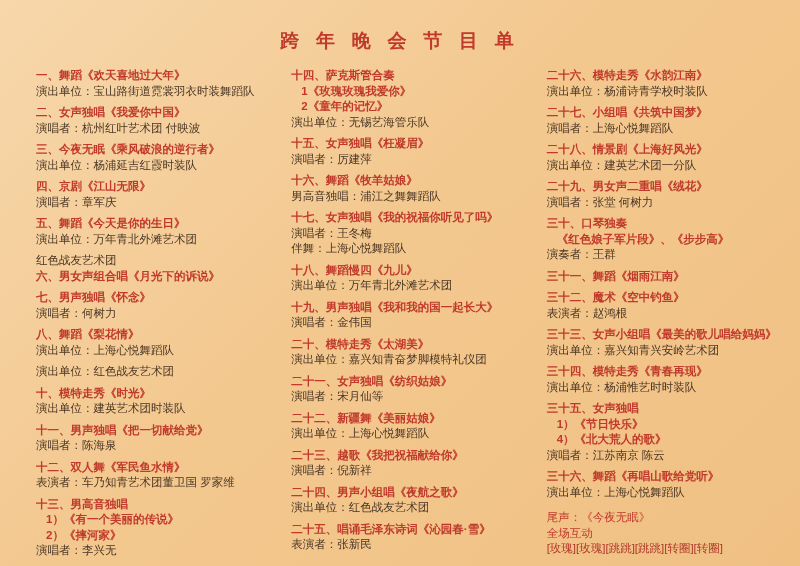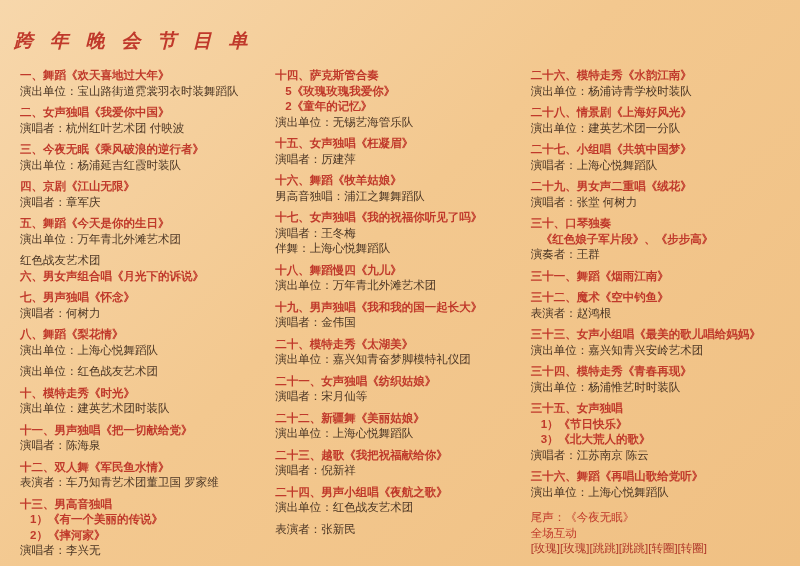--- a/index.html
+++ b/index.html
@@ -15,44 +15,44 @@
   }
   .page {
     position: relative;
     width: 800px;
     height: 566px;
     background: linear-gradient(135deg, #f7d7ab 0%, #f3c88f 45%, #f0c083 100%);
     box-sizing: border-box;
     padding: 18px 14px 10px 14px;
   }
   .title {
-    text-align: left;
+    text-align: center;
     color: #c0392b;
     font-size: 19px;
     font-weight: bold;
     letter-spacing: 6px;
     margin: 10px 0 14px 0;
     font-family: "Liberation Serif", serif;
-    font-style: italic;
   }
   .columns {
     display: flex;
     flex-direction: row;
     align-items: flex-start;
     justify-content: space-between;
     gap: 6px;
     padding: 0 6px;
   }
   .col {
     width: 33%;
     display: flex;
     flex-direction: column;
   }
   .item {
     margin-bottom: 6px;
+    margin-left: 16px;
   }
   .line {
     font-size: 11.5px;
     line-height: 15.5px;
     white-space: nowrap;
   }
   .name {
     color: #c0392b;
     font-weight: bold;
   }
@@ -139,21 +139,21 @@
         <div class="line name">十三、男高音独唱</div>
         <div class="line sub">1）《有一个美丽的传说》</div>
         <div class="line sub">2）《摔河家》</div>
         <div class="line perf">演唱者：李兴无</div>
       </div>
     </div>
 
     <div class="col">
       <div class="item">
         <div class="line name">十四、萨克斯管合奏</div>
-        <div class="line sub">5《玫瑰玫瑰我爱你》</div>
+        <div class="line sub">1《玫瑰玫瑰我爱你》</div>
         <div class="line sub">2《童年的记忆》</div>
         <div class="line perf">演出单位：无锡艺海管乐队</div>
       </div>
       <div class="item">
         <div class="line name">十五、女声独唱《枉凝眉》</div>
         <div class="line perf">演唱者：厉建萍</div>
       </div>
       <div class="item">
         <div class="line name">十六、舞蹈《牧羊姑娘》</div>
         <div class="line perf">男高音独唱：浦江之舞舞蹈队</div>
@@ -185,36 +185,37 @@
       </div>
       <div class="item">
         <div class="line name">二十三、越歌《我把祝福献给你》</div>
         <div class="line perf">演唱者：倪新祥</div>
       </div>
       <div class="item">
         <div class="line name">二十四、男声小组唱《夜航之歌》</div>
         <div class="line perf">演出单位：红色战友艺术团</div>
       </div>
       <div class="item">
+        <div class="line name">二十五、唱诵毛泽东诗词《沁园春·雪》</div>
         <div class="line perf">表演者：张新民</div>
       </div>
     </div>
 
     <div class="col">
       <div class="item">
         <div class="line name">二十六、模特走秀《水韵江南》</div>
         <div class="line perf">演出单位：杨浦诗青学校时装队</div>
       </div>
       <div class="item">
+        <div class="line name">二十七、小组唱《共筑中国梦》</div>
+        <div class="line perf">演唱者：上海心悦舞蹈队</div>
+      </div>
+      <div class="item">
         <div class="line name">二十八、情景剧《上海好风光》</div>
         <div class="line perf">演出单位：建英艺术团一分队</div>
-      </div>
-      <div class="item">
-        <div class="line name">二十七、小组唱《共筑中国梦》</div>
-        <div class="line perf">演唱者：上海心悦舞蹈队</div>
       </div>
       <div class="item">
         <div class="line name">二十九、男女声二重唱《绒花》</div>
         <div class="line perf">演唱者：张堂  何树力</div>
       </div>
       <div class="item">
         <div class="line name">三十、口琴独奏</div>
         <div class="line sub">《红色娘子军片段》、《步步高》</div>
         <div class="line perf">演奏者：王群</div>
       </div>
@@ -229,21 +230,21 @@
         <div class="line name">三十三、女声小组唱《最美的歌儿唱给妈妈》</div>
         <div class="line perf">演出单位：嘉兴知青兴安岭艺术团</div>
       </div>
       <div class="item">
         <div class="line name">三十四、模特走秀《青春再现》</div>
         <div class="line perf">演出单位：杨浦惟艺时时装队</div>
       </div>
       <div class="item">
         <div class="line name">三十五、女声独唱</div>
         <div class="line sub">1）《节日快乐》</div>
-        <div class="line sub">3）《北大荒人的歌》</div>
+        <div class="line sub">4）《北大荒人的歌》</div>
         <div class="line perf">演唱者：江苏南京  陈云</div>
       </div>
       <div class="item">
         <div class="line name">三十六、舞蹈《再唱山歌给党听》</div>
         <div class="line perf">演出单位：上海心悦舞蹈队</div>
       </div>
       <div class="item finale">
         <div class="line">尾声：《今夜无眠》</div>
         <div class="line">全场互动</div>
         <div class="emoji-line">[玫瑰][玫瑰][跳跳][跳跳][转圈][转圈]</div>

